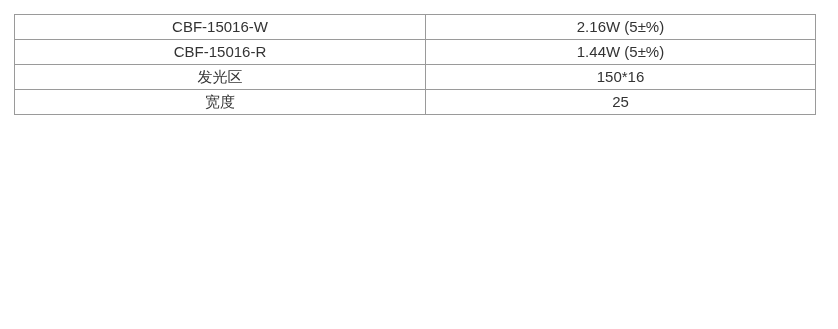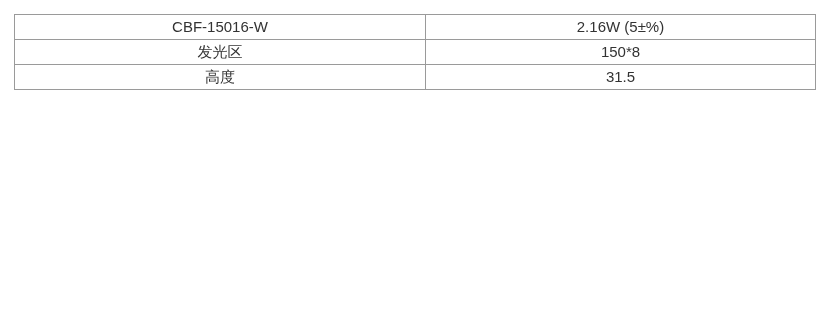--- a/index.html
+++ b/index.html
@@ -66,30 +66,34 @@
     </colgroup>
     <tbody>
 
       <tr>
         <td class="cell-param">CBF-15016-W</td>
         <td class="cell-value">2.16W (5±%)</td>
       </tr>
 
 
 
+      <tr>
+        <td class="cell-param">CBF-15016-R</td>
+        <td class="cell-value">1.44W (5±%)</td>
+      </tr>
 
       <tr>
         <td class="cell-param">发光区</td>
-        <td class="cell-value">150*8</td>
+        <td class="cell-value">150*16</td>
       </tr>
 
 
+      <tr>
+        <td class="cell-param">宽度</td>
+        <td class="cell-value">25</td>
+      </tr>
 
-      <tr>
-        <td class="cell-param">高度</td>
-        <td class="cell-value">31.5</td>
-      </tr>
 
 
     </tbody>
   </table>
 
 </div>
 
 </body></html>

